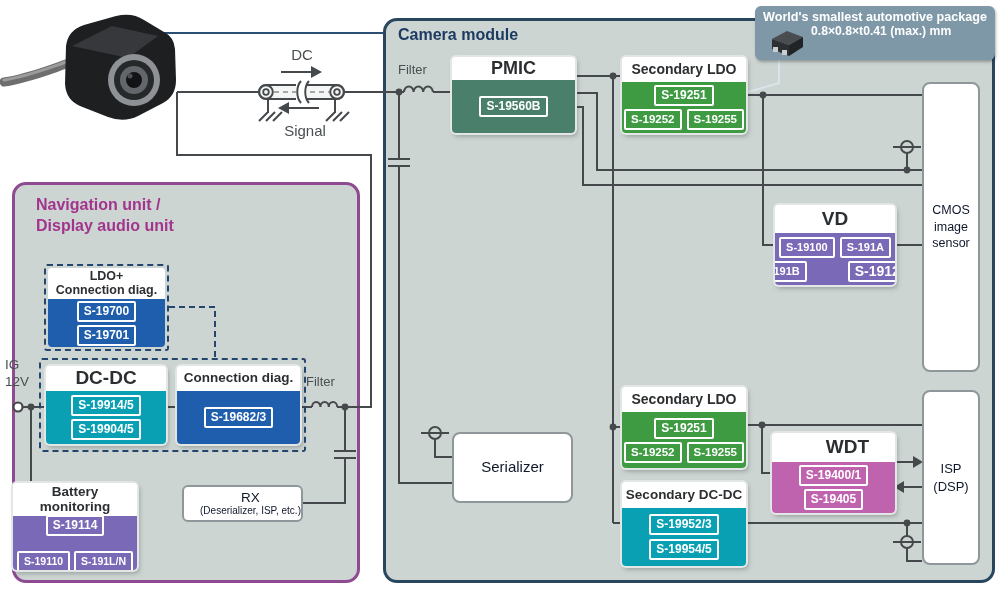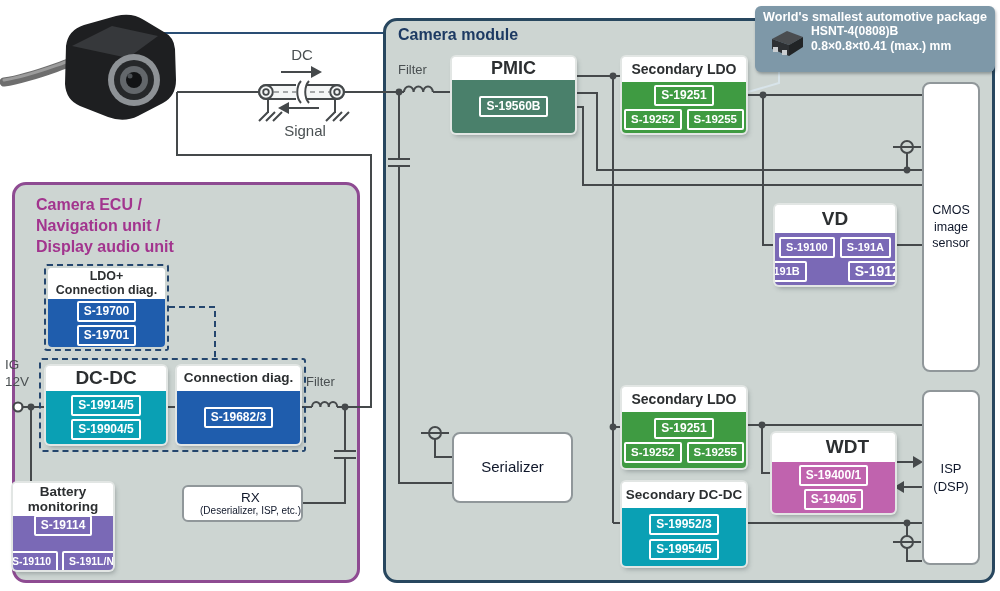--- a/index.html
+++ b/index.html
@@ -19,21 +19,21 @@
   .chip{border:2px solid #fff;border-radius:2px;color:#fff;font-weight:bold;padding:0 5px;
        line-height:17px;font-size:12px;white-space:nowrap;}
   .chip-row{display:flex;gap:6px;justify-content:center;}
   .wbox{position:absolute;background:#fff;border:2px solid #90979a;border-radius:8px;z-index:3;
        display:flex;flex-direction:column;align-items:center;justify-content:center;text-align:center;
        color:#0f172a;font-size:12.5px;line-height:1.35;}
   .lbl{position:absolute;color:#4a5052;z-index:3;}
   #module-title{position:absolute;left:398px;top:26px;font-size:16px;font-weight:bold;color:#1d3a63;z-index:3;}
   #ecu-title{position:absolute;left:36px;top:194px;font-size:16px;font-weight:bold;color:#a2348e;
        line-height:21px;z-index:3;}
-  #callout{position:absolute;left:755px;top:6px;width:240px;height:66px;border-radius:6px;z-index:5;
+  #callout{position:absolute;left:755px;top:6px;width:240px;height:54px;border-radius:6px;z-index:5;
        color:#fff;box-shadow:1px 2px 3px rgba(30,40,45,.35);}
   #callout .c1{font-size:12.6px;font-weight:bold;text-align:center;margin-top:4px;}
   #callout .c2,#callout .c3{font-size:12.2px;font-weight:bold;margin-left:56px;line-height:15px;}
   #pkg-icon{position:absolute;left:10px;top:22px;}
 </style>
 </head>
 <body>
 
 <div id="stage">
 
@@ -147,21 +147,20 @@
     <path d="M72,40 L112,20 L158,30 L128,52 Z" fill="#36383b"></path>
     <circle cx="134" cy="74" r="26" fill="#8e9296"></circle>
     <circle cx="134" cy="74" r="20" fill="#26282a"></circle>
     <circle cx="134" cy="74" r="14" fill="#63676b"></circle>
     <circle cx="134" cy="74" r="8" fill="#121315"></circle>
     <circle cx="130" cy="70" r="2.5" fill="#4c5054"></circle>
   </svg>
 
   <div id="module-title">Camera module</div>
   <div id="ecu-title">
-    <span style="display:block">Camera ECU /</span>
     <span style="display:block">Navigation unit /</span>
     <span style="display:block">Display audio unit</span>
   </div>
 
   <div class="lbl" style="left:398px;top:62px;font-size:13px;">Filter</div>
   <div class="lbl" style="left:306px;top:374px;font-size:13px;">Filter</div>
   <div class="lbl" style="left:282px;top:46px;width:40px;text-align:center;font-size:15px;">DC</div>
   <div class="lbl" style="left:275px;top:122px;width:60px;text-align:center;font-size:15px;">Signal</div>
   <div class="lbl" style="left:5px;top:356px;font-size:13.5px;line-height:17px;">
     <span style="display:block">IG</span>
@@ -170,21 +169,20 @@
 
   <div id="callout" style="background-color: rgb(126, 152, 168);">
     <svg id="pkg-icon" width="42" height="30" viewBox="0 0 42 30">
       <polygon points="7,11 22,3 38,9 24,17" fill="#4a4d50"></polygon>
       <polygon points="7,11 24,17 24,28 7,21" fill="#2d3033"></polygon>
       <polygon points="24,17 38,9 38,19 24,28" fill="#212426"></polygon>
       <rect x="8" y="19" width="5" height="5" fill="#caced1"></rect>
       <rect x="17" y="22" width="5" height="5" fill="#caced1"></rect>
     </svg>
     <div class="c1">World's smallest automotive package</div>
-    <div class="c2">HSNT-4(0808)B</div>
     <div class="c3">0.8×0.8×t0.41 (max.) mm</div>
   </div>
 
   <div class="blk" style="left:452px;top:57px;width:123px;height:76px;">
     <div class="blk-head" style="height:23px;font-size:18px;">PMIC</div>
     <div class="blk-body" style="height: 53px; background-color: rgb(74, 128, 107);">
       <span class="chip">S-19560B</span>
     </div>
   </div>
 
@@ -274,21 +272,21 @@
     </div>
   </div>
 
   <div class="blk" style="left:177px;top:366px;width:123px;height:78px;">
     <div class="blk-head" style="height:25px;font-size:13.5px;">Connection diag.</div>
     <div class="blk-body" style="height: 53px; background-color: rgb(31, 93, 173);">
       <span class="chip">S-19682/3</span>
     </div>
   </div>
 
-  <div class="blk" style="left:13px;top:483px;width:100px;height:87px;">
+  <div class="blk" style="left:13px;top:483px;width:124px;height:87px;">
     <div class="blk-head" style="height:33px;font-size:13.5px;">
       <span>Battery</span>
       <span>monitoring</span>
     </div>
     <div class="blk-body" style="height: 54px; gap: 15px; background-color: rgb(122, 105, 182);">
       <span class="chip">S-19114</span>
       <div class="chip-row" style="gap:4px;">
         <span class="chip" style="font-size:10.5px;">S-19110</span>
         <span class="chip" style="font-size:10.5px;">S-191L/N</span>
       </div>

